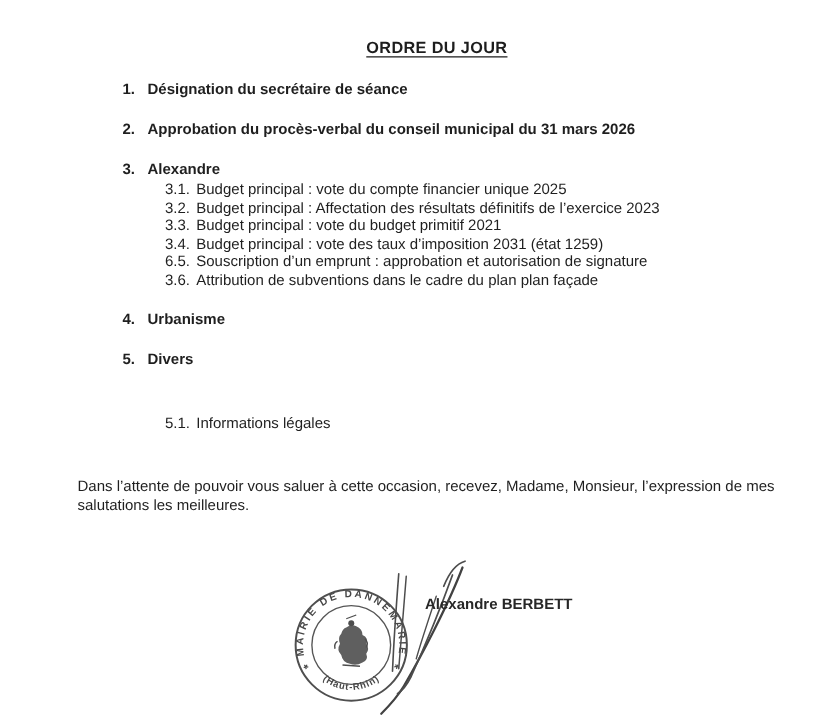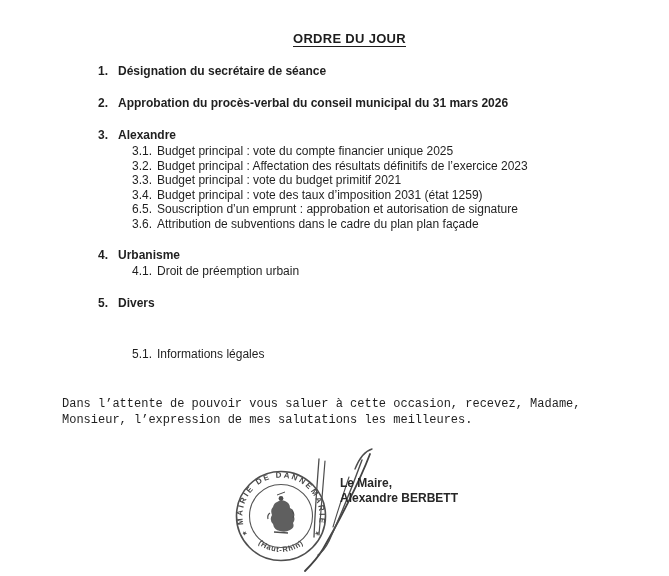--- a/index.html
+++ b/index.html
@@ -26,21 +26,21 @@
   .agenda{margin:16px 0 0 98px;font-size:12px;}
   .item{margin-top:17px;}
   .item-row{display:flex;line-height:15px;}
   .item-num{width:20px;font-weight:bold;flex:0 0 20px;}
   .item-title{font-weight:bold;}
   .sub{margin-left:14px;margin-top:1px;}
   .sub-row{display:flex;line-height:14.5px;}
   .sub-num{margin-right:5px;white-space:nowrap;}
   .closing{
     margin:36px 0 0 62px;width:585px;
-    font-size:12px;line-height:15.5px;color:#1f1f1f;font-family:Liberation Mono, monospace;
+    font-size:12px;line-height:15.5px;color:#1f1f1f;
   }
   .sig-area{position:absolute;left:0;top:445px;width:669px;height:131px;}
   .seal-svg{position:absolute;left:234px;top:24px;width:94px;height:94px;}
   .signature-svg{position:absolute;left:293px;top:2px;width:88px;height:128px;}
   .sig-text{
     position:absolute;left:340px;top:31px;
     font-size:12px;font-weight:bold;line-height:14.5px;color:#272727;
   }
   .seal-arc-text{font-family:"Liberation Sans",sans-serif;font-weight:bold;fill:#474747;}
 </style>
@@ -101,26 +101,20 @@
           <span class="sub-text">Attribution de subventions dans le cadre du plan plan façade</span>
         </div>
       </div>
     </div>
 
     <div class="item">
       <div class="item-row">
         <span class="item-num">4.</span>
         <span class="item-title">Urbanisme</span>
       </div>
-      <div class="sub" style="margin-left:34px;">
-        <div class="sub-row">
-          <span class="sub-num">4.1.</span>
-          <span class="sub-text">Droit de préemption urbain</span>
-        </div>
-      </div>
     </div>
 
     <div class="item">
       <div class="item-row">
         <span class="item-num">5.</span>
         <span class="item-title">Divers</span>
       </div>
       <div class="sub" style="margin-left:34px;margin-top:36px;">
         <div class="sub-row">
           <span class="sub-num">5.1.</span>
@@ -166,19 +160,18 @@
         <path d="M26,12 C24,38 22,66 21,90" stroke-width="1.3"></path>
         <path d="M32,14 C30,40 28,64 26,88" stroke-width="1.2"></path>
         <path d="M77,7 C66,36 44,78 30,102 C24,112 17,119 12,124" stroke-width="1.8" stroke="#424242"></path>
         <path d="M69,13 C60,38 46,72 36,94 C32,102 28,106 25,108" stroke-width="1.4"></path>
         <path d="M62,22 C66,12 72,4 79,2" stroke-width="1.4"></path>
         <path d="M56,30 C50,48 44,66 40,80" stroke-width="1.1"></path>
       </g>
     </svg>
 
     <div class="sig-text">
-      <div>Le Maire,</div>
       <div>Alexandre BERBETT</div>
     </div>
 
   </div>
 
 </div>
 
 </body></html>

